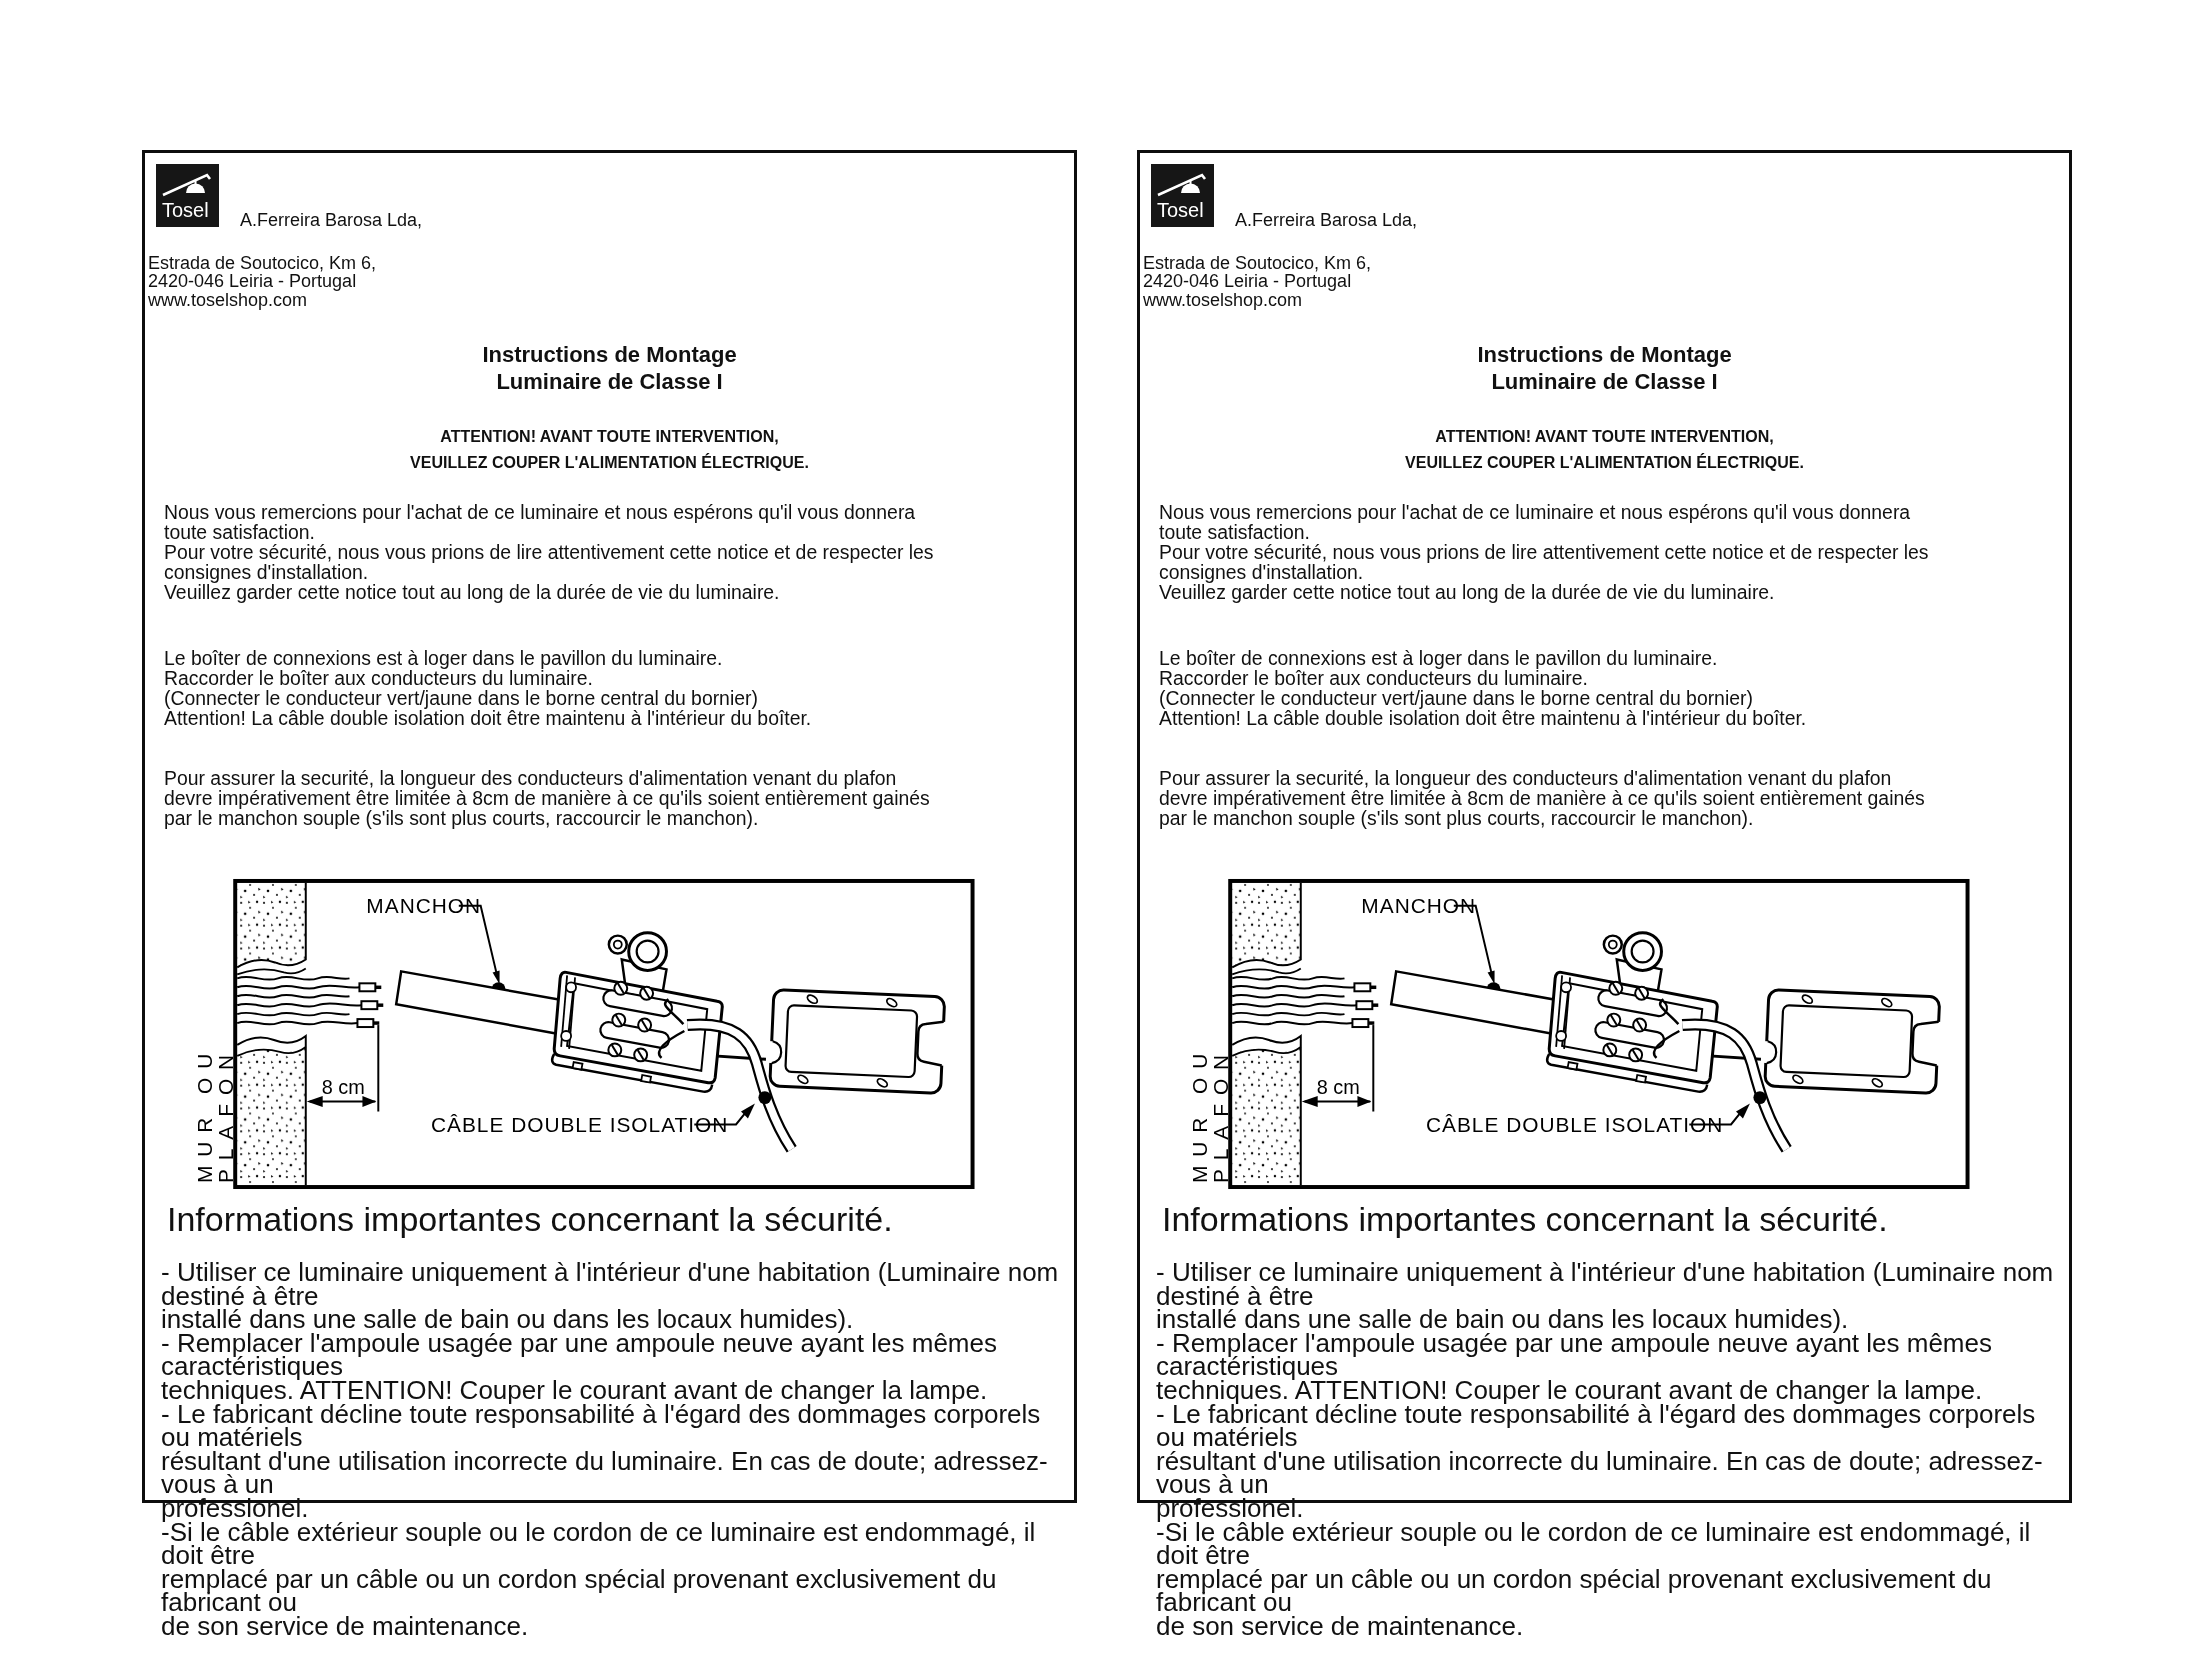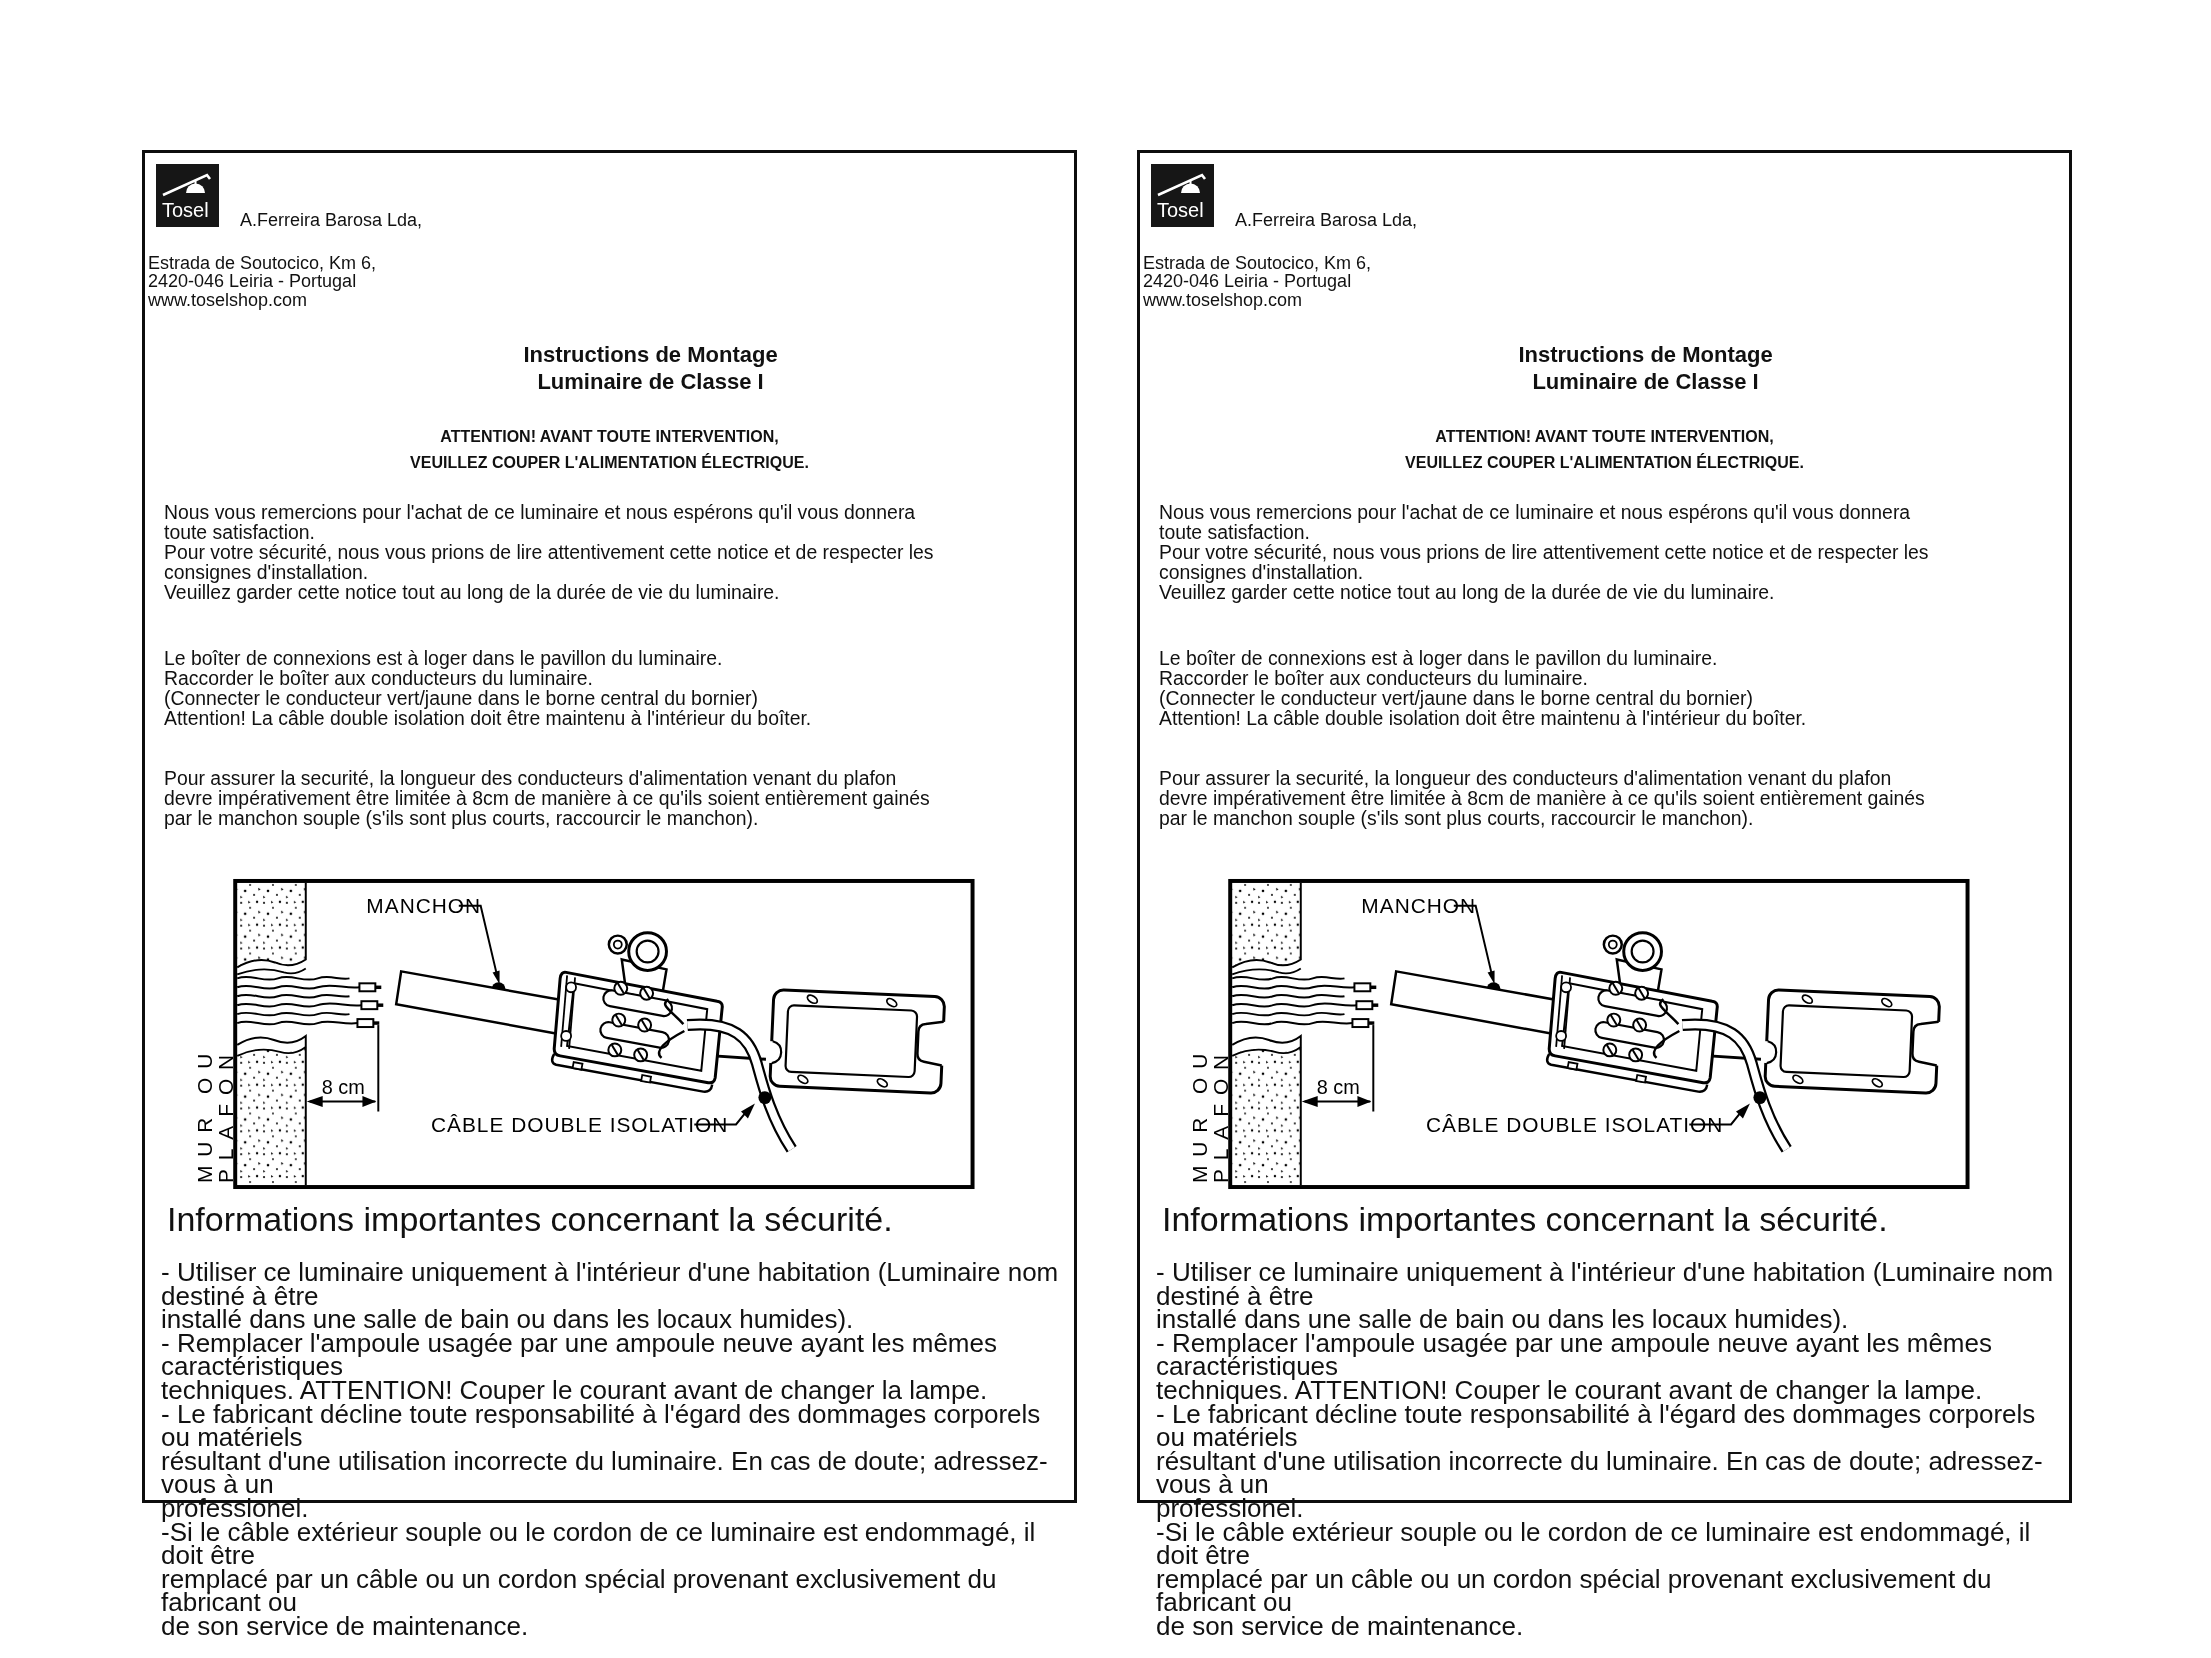--- a/index.html
+++ b/index.html
@@ -13,21 +13,21 @@
   .page{
     position:absolute;top:150px;width:929px;height:1347px;
     border:3px solid #0d0d0d;background:#fff;
   }
   .page.left{left:142px;}
   .page.right{left:1137px;}
   .logo{position:absolute;left:11px;top:11px;width:63px;height:63px;}
   .company-name{position:absolute;left:79px;top:57px;font-size:18px;margin-left:16px;}
   .company-address{position:absolute;left:3px;top:81px;font-size:18px;line-height:18.3px;white-space:pre-line;margin-top:20px;}
   .titles{position:absolute;left:0;top:188px;width:929px;text-align:center;
-    font-size:22px;font-weight:bold;line-height:27px;padding-left:41px;}
+    font-size:22px;font-weight:bold;line-height:27px;}
   .warning{position:absolute;left:0;top:271px;width:929px;text-align:center;
     font-size:16px;font-weight:bold;line-height:26px;}
   .para{position:absolute;left:19px;font-size:19.4px;line-height:20px;white-space:pre-line;}
   .p1{top:349px;}
   .p2{top:495px;}
   .p3{top:615px;}
   .diagram{position:absolute;left:47px;top:723px;width:786px;height:316px;}
   .safety-heading{position:absolute;left:22px;top:1047px;font-size:34px;}
   .bullets{position:absolute;left:16px;top:1108px;font-size:26px;line-height:23.6px;white-space:pre-line;}
   .dlabel{font-family:"Liberation Sans",sans-serif;font-size:21px;fill:#000;letter-spacing:1px;}

